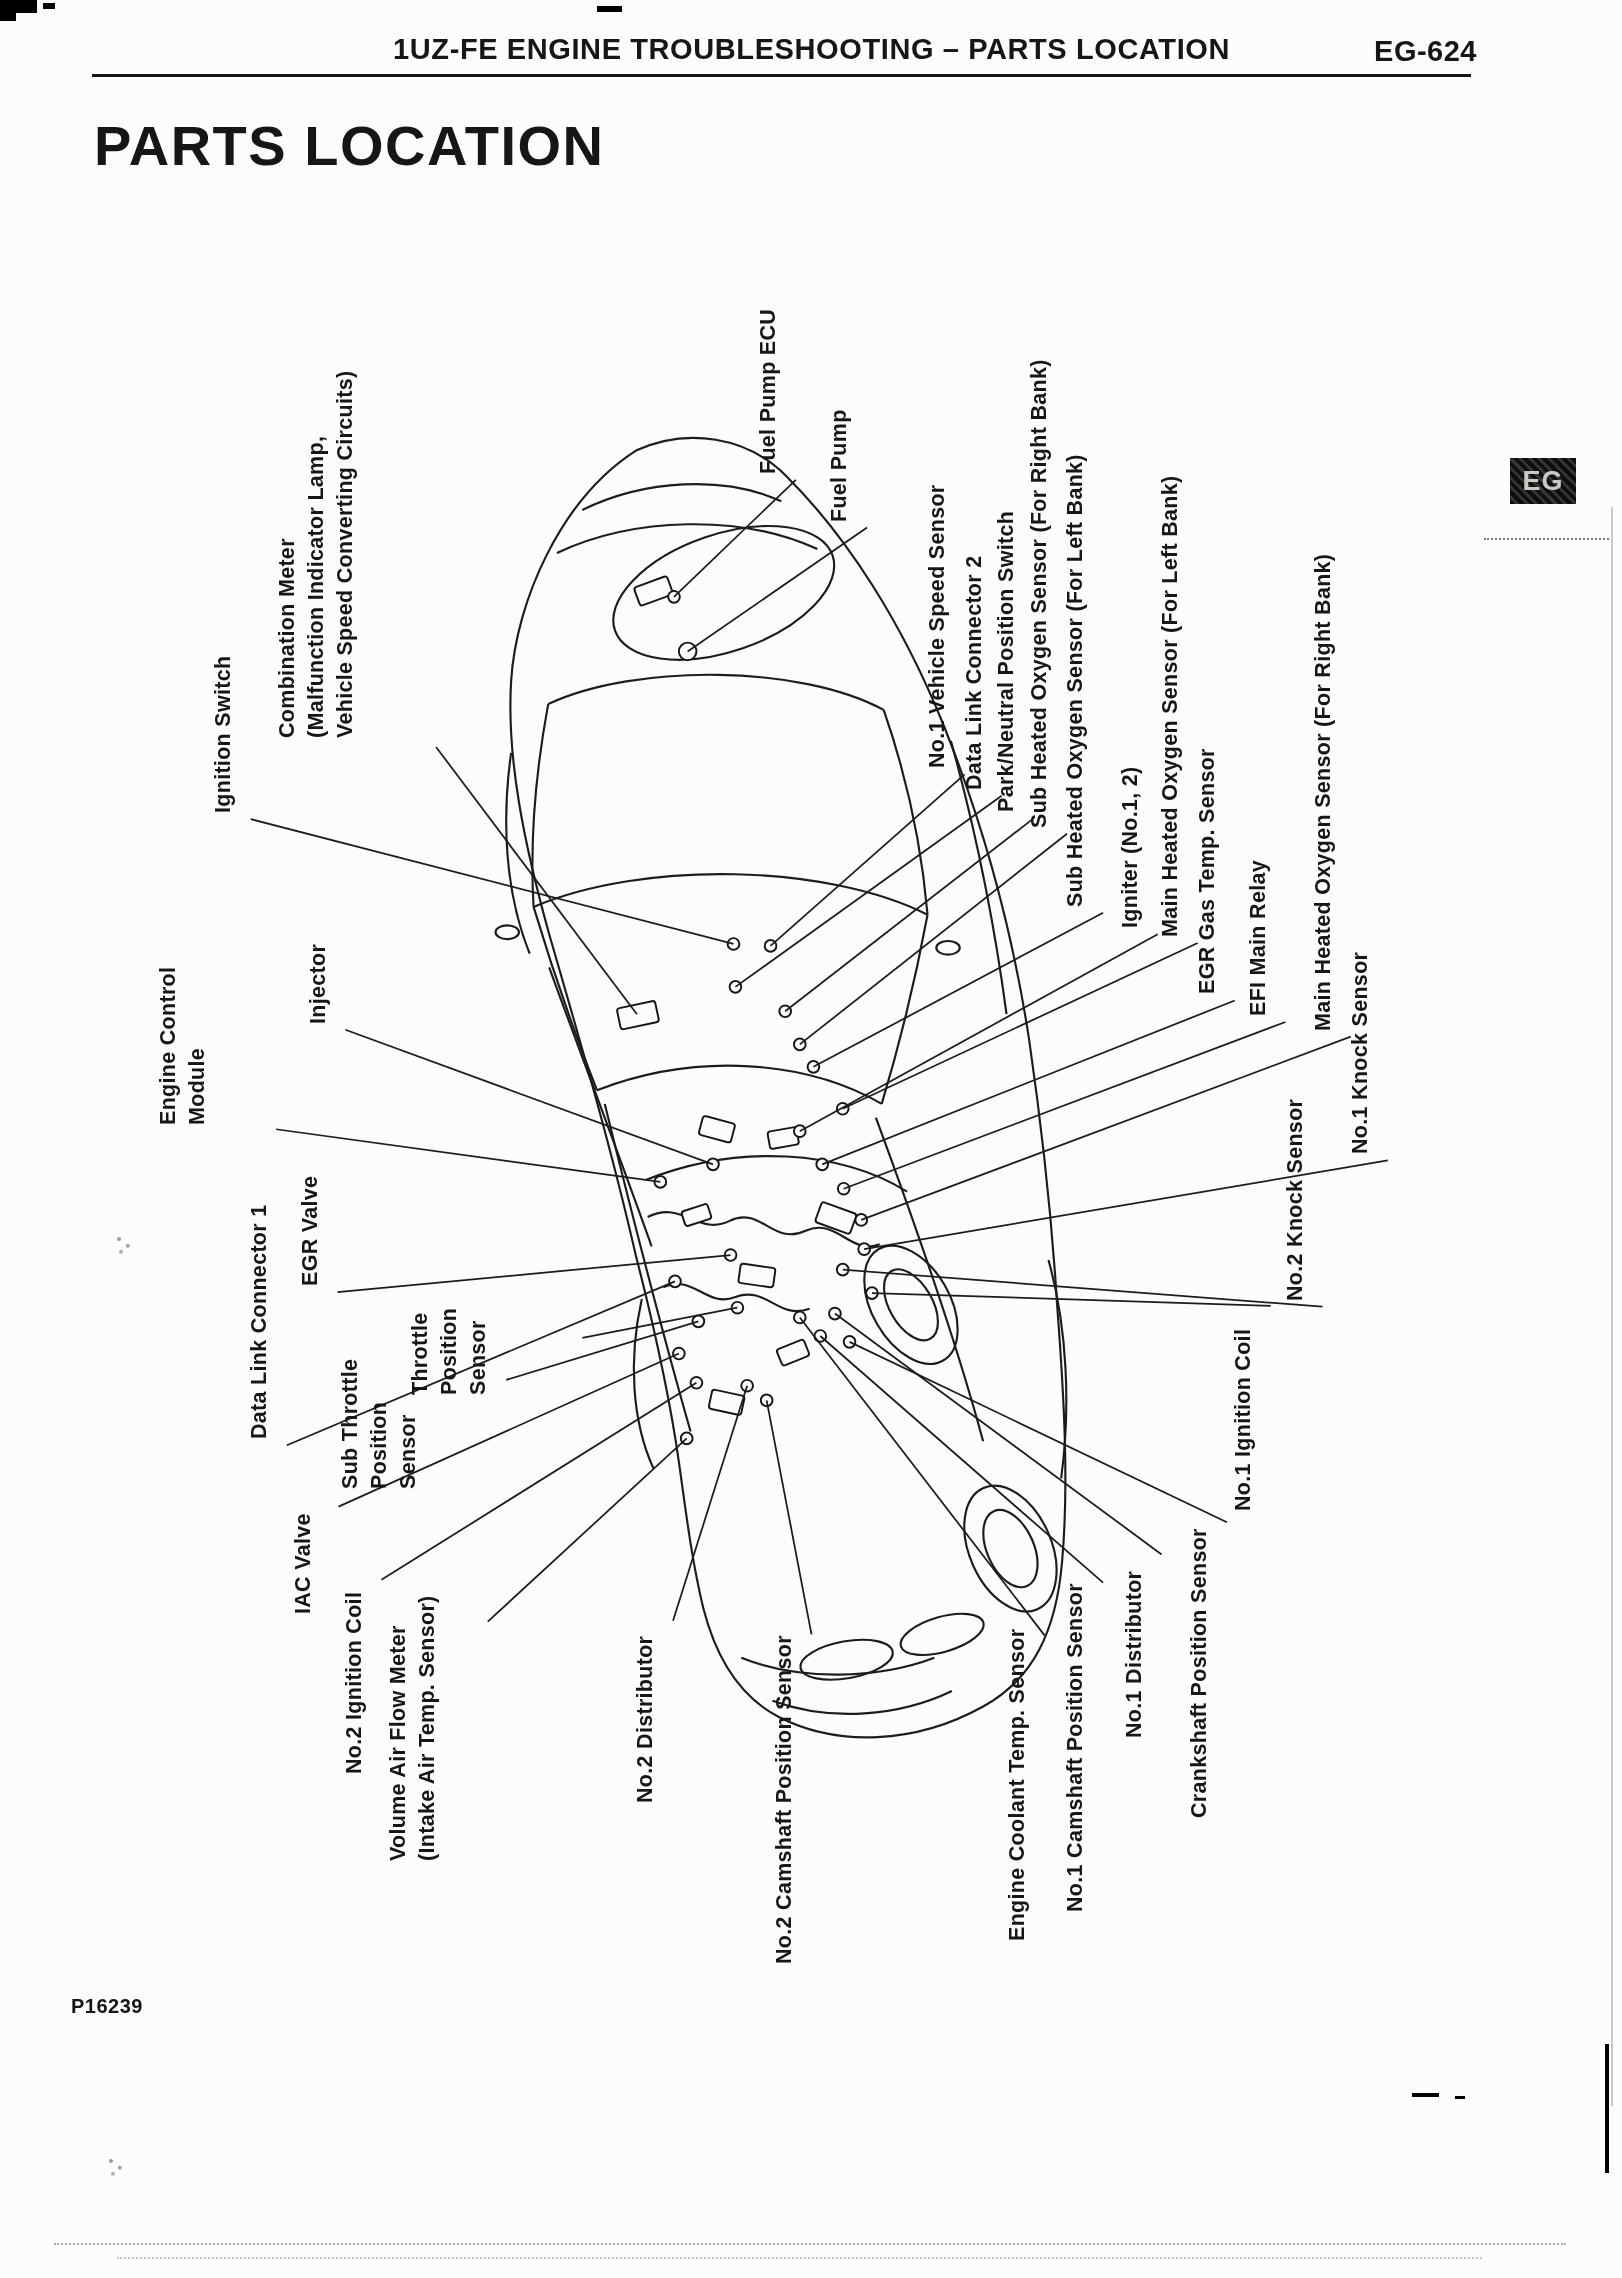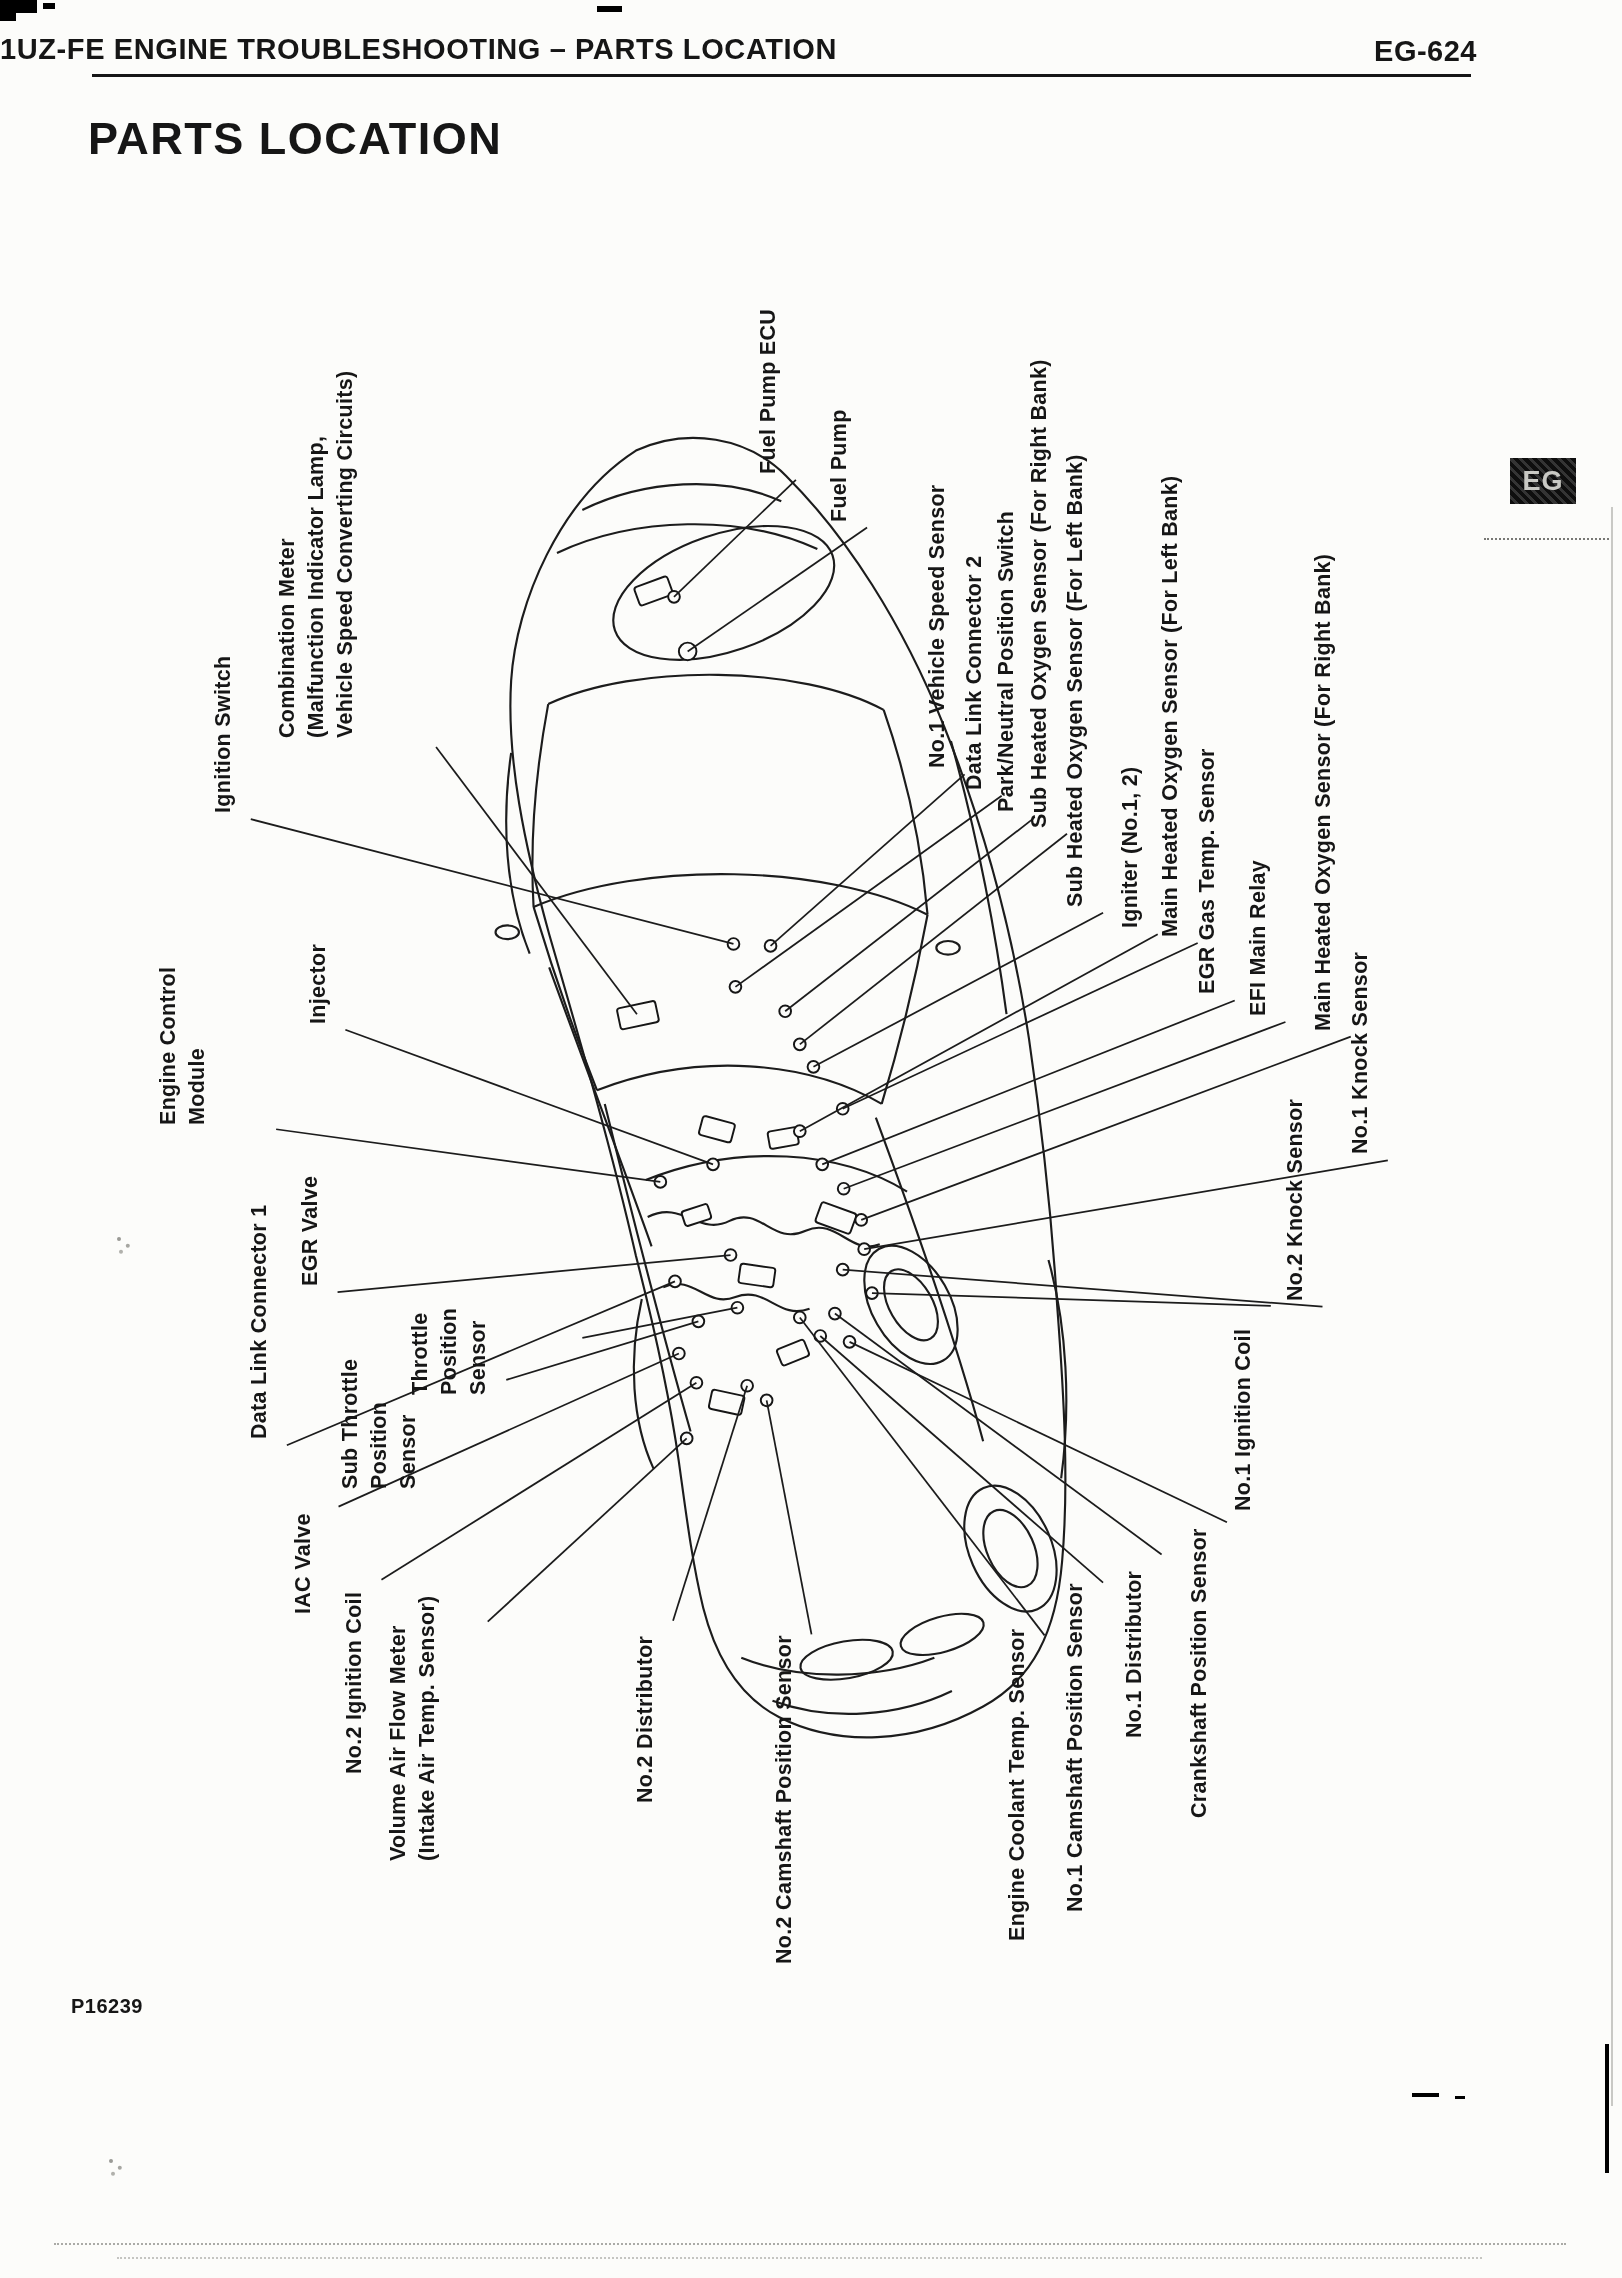--- a/index.html
+++ b/index.html
@@ -4,31 +4,31 @@
 <style>
   html,body{margin:0;padding:0;background:#fff;}
   .page{
     position:relative;width:1623px;height:2278px;overflow:hidden;
     background:#fcfcfa;color:#161616;
     font-family:"Liberation Sans", sans-serif;
   }
   
   .header-title{
     position:absolute;top:33px;left:0;width:1301px;box-sizing:border-box;
-    padding-right:71px;text-align:left;
+    padding-right:71px;text-align:right;
     font-size:29px;font-weight:bold;letter-spacing:0.6px;
   }
   .page-number{
     position:absolute;top:35px;right:146px;
     font-size:29px;font-weight:bold;letter-spacing:0.5px;
   }
   .header-rule{position:absolute;top:74px;left:92px;width:1379px;height:2.9px;background:#161616;}
   .section-title{
-    position:absolute;top:113px;left:88px;
-    font-size:45px;font-weight:bold;letter-spacing:1.5px;
+    position:absolute;top:113px;left:94px;
+    font-size:56px;font-weight:bold;letter-spacing:1.5px;
   }
   
   .edge-tab{
     position:absolute;left:1510px;top:458px;width:66px;height:46px;
     background:repeating-linear-gradient(45deg,#0e0e0e 0 3.9px,#343434 3.9px 6.8px);
     color:#c9c9c4;font-size:27px;font-weight:bold;
     display:flex;align-items:center;justify-content:center;letter-spacing:1px;
   }
   
   .art{position:absolute;left:0;top:0;}

